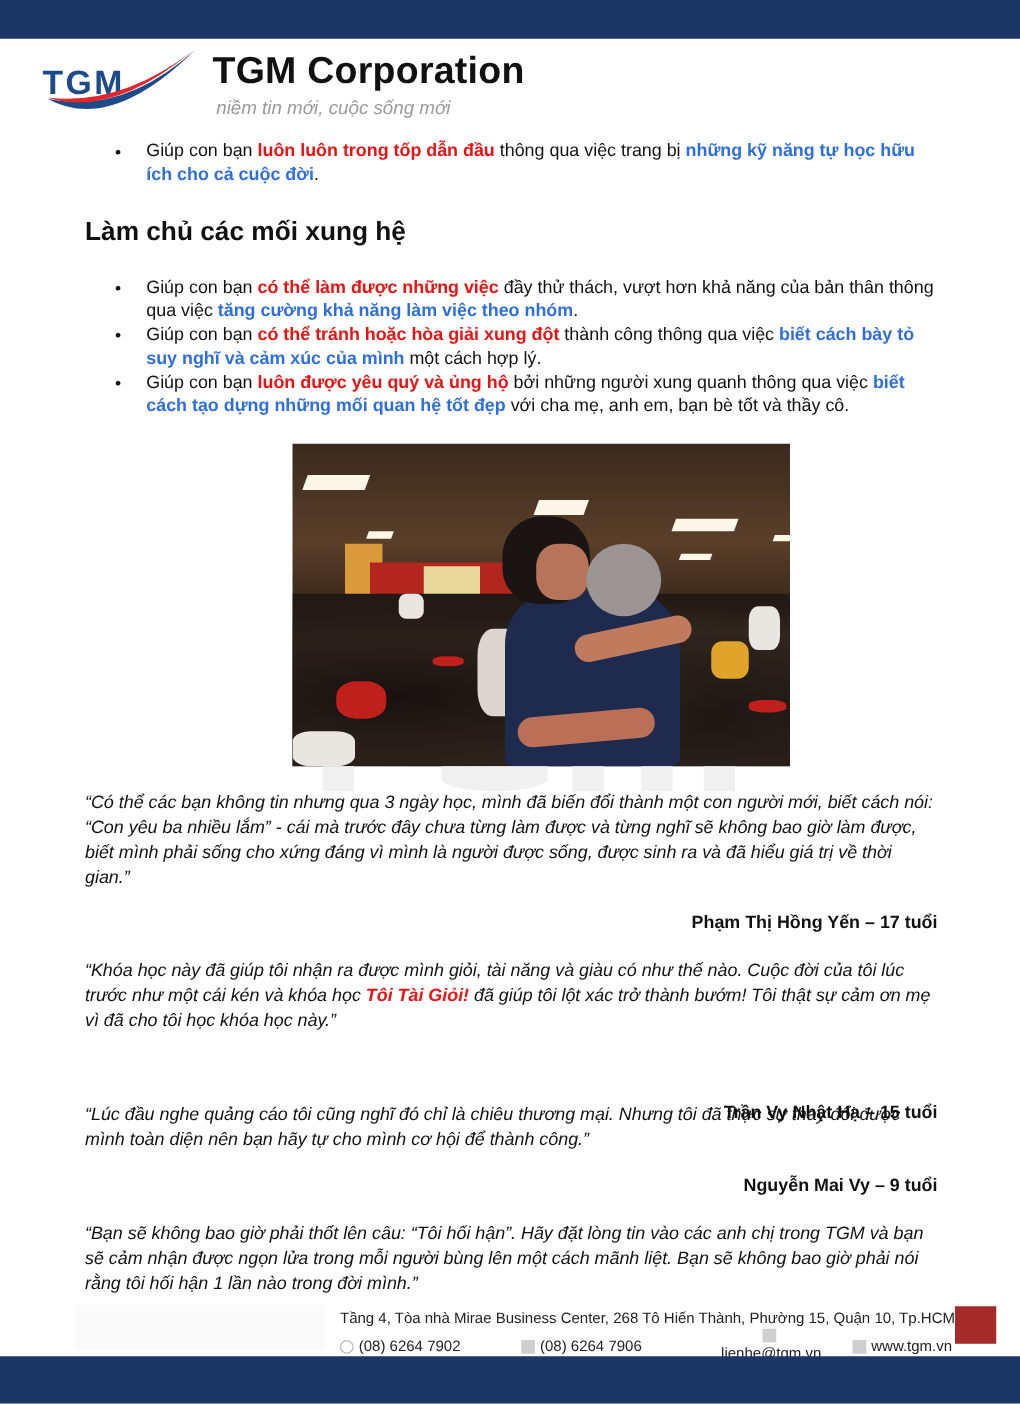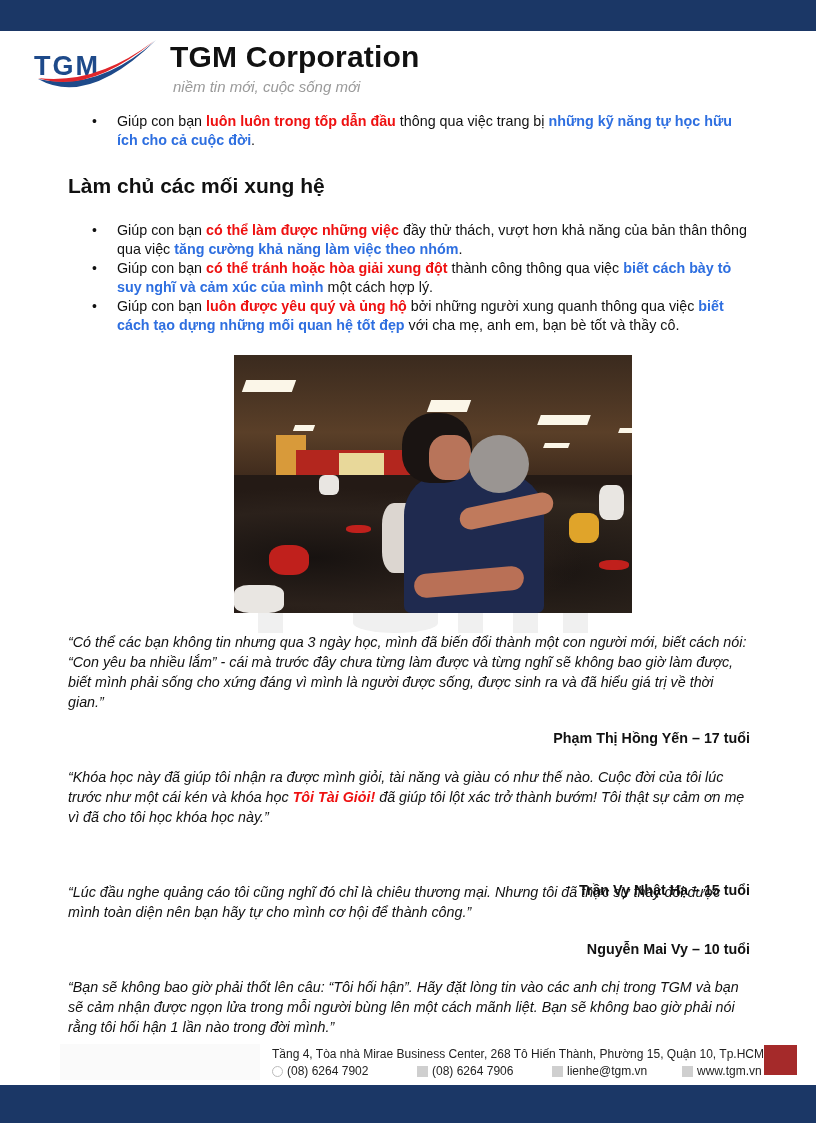--- a/index.html
+++ b/index.html
@@ -162,37 +162,37 @@
 
 <div class="quote" style="top:632px;">“Có thể các bạn không tin nhưng qua 3 ngày học, mình đã biến đổi thành một con người mới, biết cách nói: “Con yêu ba nhiều lắm” - cái mà trước đây chưa từng làm được và từng nghĩ sẽ không bao giờ làm được, biết mình phải sống cho xứng đáng vì mình là người được sống, được sinh ra và đã hiểu giá trị về thời gian.”</div>
 <div class="author" style="top:730px;">Phạm Thị Hồng Yến – 17 tuổi</div>
 
 <div class="quote" style="top:767px;">
   <span>“Khóa học này đã giúp tôi nhận ra được mình giỏi, tài năng và giàu có như thế nào. Cuộc đời của tôi lúc trước như một cái kén và khóa học </span><span class="brand-red">Tôi Tài Giỏi!</span><span> đã giúp tôi lột xác trở thành bướm! Tôi thật sự cảm ơn mẹ vì đã cho tôi học khóa học này.”</span>
 </div>
 <div class="author" style="top:882px;">Trần Vy Nhật Hạ – 15 tuổi</div>
 
 <div class="quote" style="top:882px;">“Lúc đầu nghe quảng cáo tôi cũng nghĩ đó chỉ là chiêu thương mại. Nhưng tôi đã thực sự thay đổi được mình toàn diện nên bạn hãy tự cho mình cơ hội để thành công.”</div>
-<div class="author" style="top:941px;">Nguyễn Mai Vy – 10 tuổi</div>
+<div class="author" style="top:941px;">Nguyễn Mai Vy – 9 tuổi</div>
 
 <div class="quote" style="top:977px;">“Bạn sẽ không bao giờ phải thốt lên câu: “Tôi hối hận”. Hãy đặt lòng tin vào các anh chị trong TGM và bạn sẽ cảm nhận được ngọn lửa trong mỗi người bùng lên một cách mãnh liệt. Bạn sẽ không bao giờ phải nói rằng tôi hối hận 1 lần nào trong đời mình.”</div>
 
 <div class="footer-dots"></div>
 <div class="footer-text">
   <div>Tầng 4, Tòa nhà Mirae Business Center, 268 Tô Hiến Thành, Phường 15, Quận 10, Tp.HCM</div>
   <div class="footer-row">
     <span class="item" style="width:145px;">
       <span class="footer-icon round"></span>
       <span>(08) 6264 7902</span>
     </span>
     <span class="item" style="width:135px;">
       <span class="footer-icon"></span>
       <span>(08) 6264 7906</span>
     </span>
-    <span class="item" style="width:130px;">
+    <span class="item" style="width:130px;flex-direction:column;">
       <span class="footer-icon"></span>
       <span>lienhe@tgm.vn</span>
     </span>
     <span class="item">
       <span class="footer-icon"></span>
       <span>www.tgm.vn</span>
     </span>
   </div>
 </div>
 <div class="footer-block"></div>

